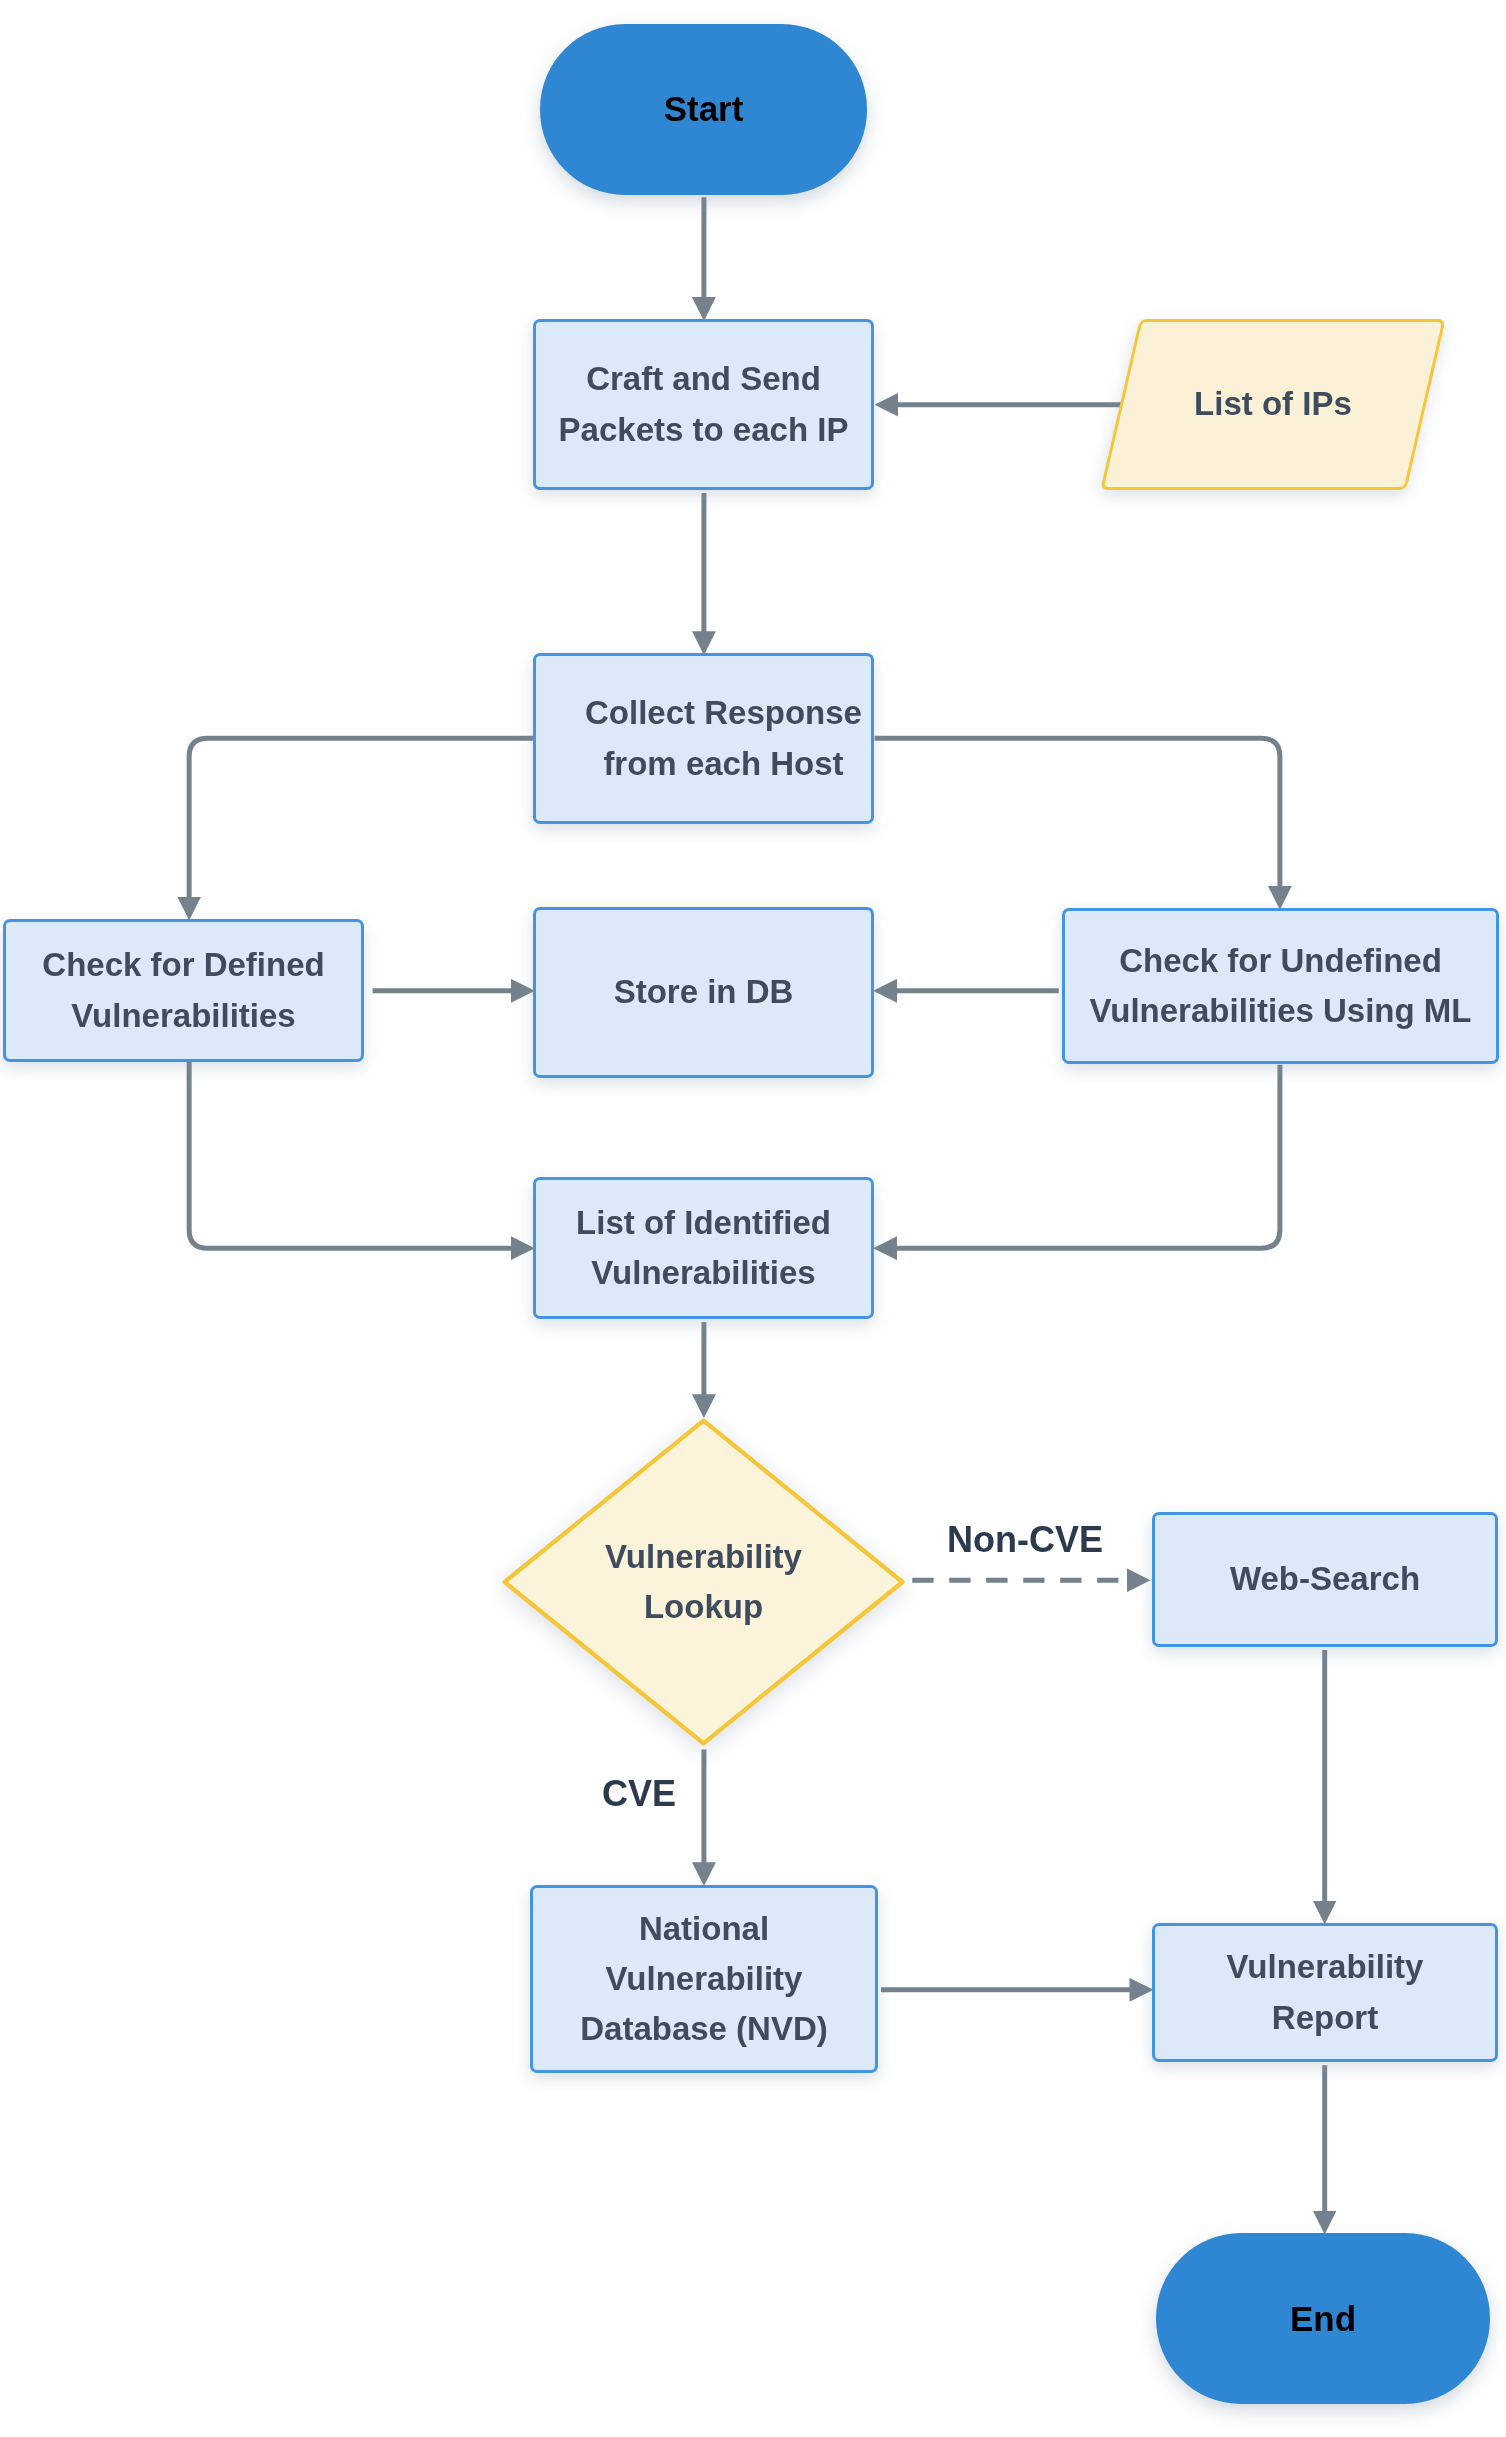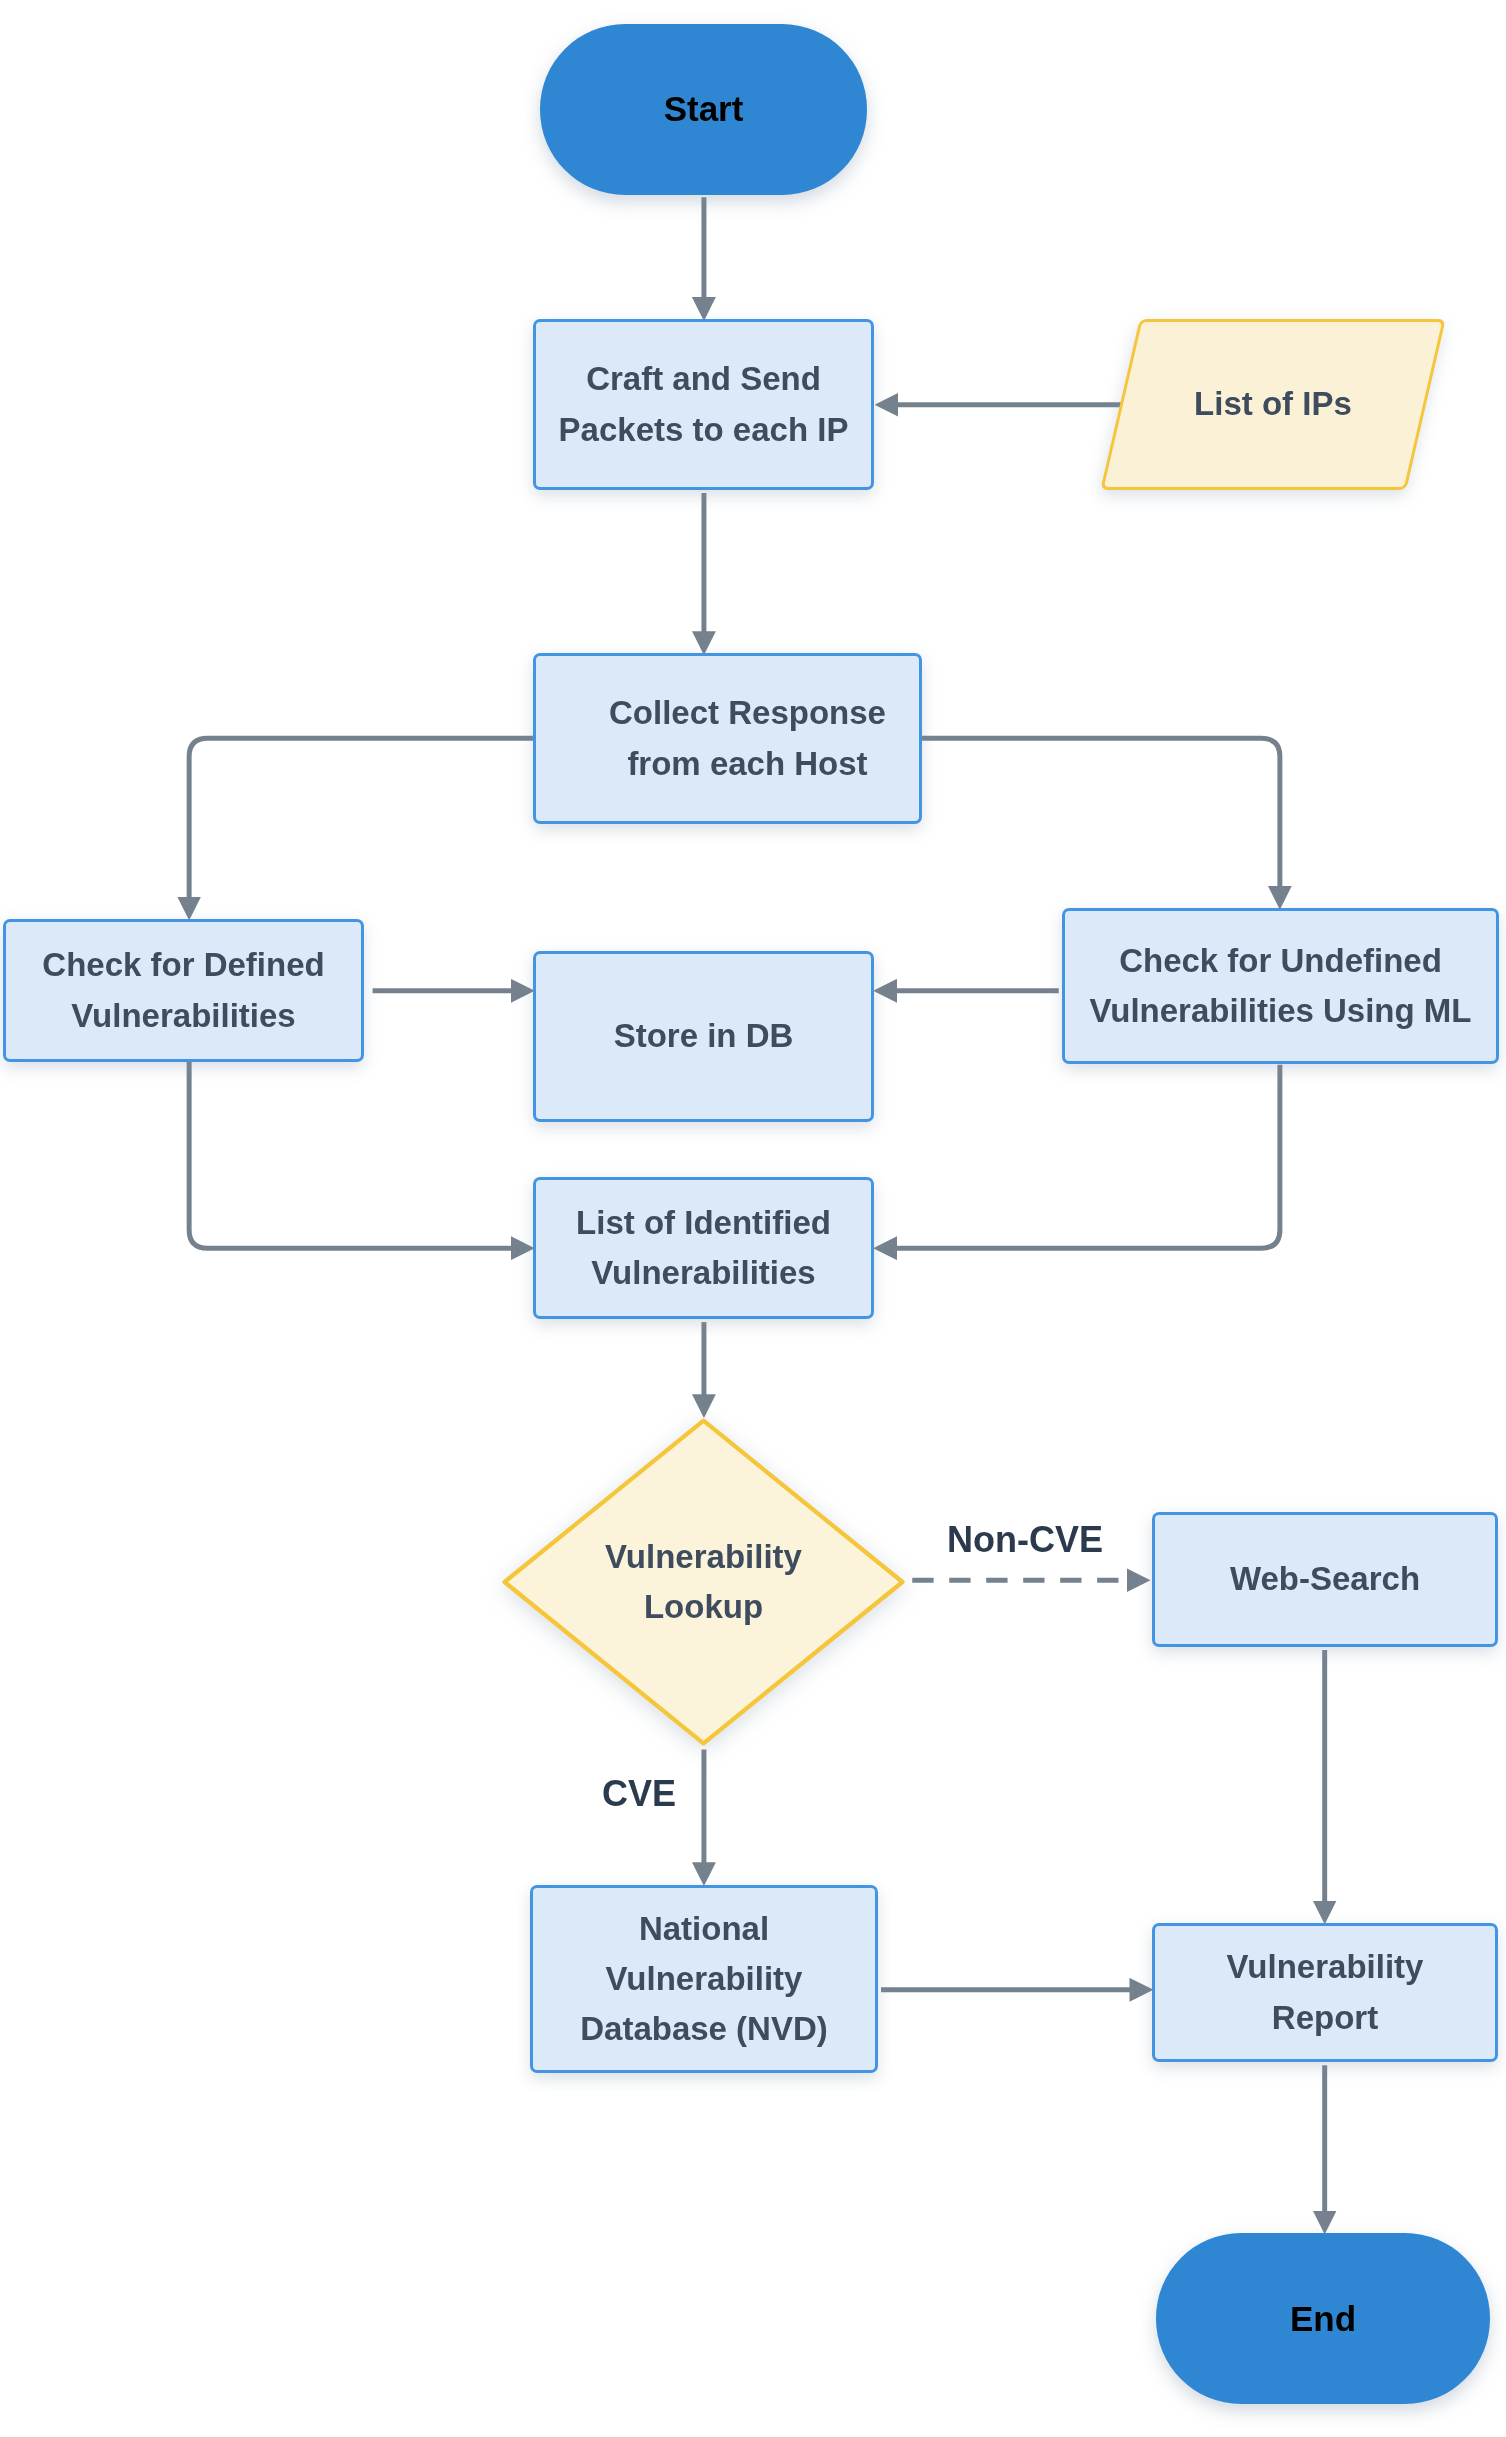--- a/index.html
+++ b/index.html
@@ -77,31 +77,31 @@
 
   <div class="node process" style="left:533px;top:319px;width:341px;height:171px;">
     <span class="node-label">Craft and Send
 Packets to each IP</span>
   </div>
 
   <div class="node data-shape" style="left:1120px;top:319px;width:306px;height:171px;">
     <span class="node-label">List of IPs</span>
   </div>
 
-  <div class="node process" style="left:533px;top:653px;width:389px;height:171px;padding-left:40px;">
+  <div class="node process" style="left:533px;top:653px;width:341px;height:171px;padding-left:40px;">
     <span class="node-label">Collect Response
 from each Host</span>
   </div>
 
   <div class="node process" style="left:3px;top:919px;width:361px;height:143px;">
     <span class="node-label">Check for Defined
 Vulnerabilities</span>
   </div>
 
-  <div class="node process" style="left:533px;top:907px;width:341px;height:171px;margin-top:44px;">
+  <div class="node process" style="left:533px;top:907px;width:341px;height:171px;">
     <span class="node-label">Store in DB</span>
   </div>
 
   <div class="node process" style="left:1062px;top:908px;width:437px;height:156px;">
     <span class="node-label">Check for Undefined
 Vulnerabilities Using ML</span>
   </div>
 
   <div class="node process" style="left:533px;top:1177px;width:341px;height:142px;">
     <span class="node-label">List of Identified

